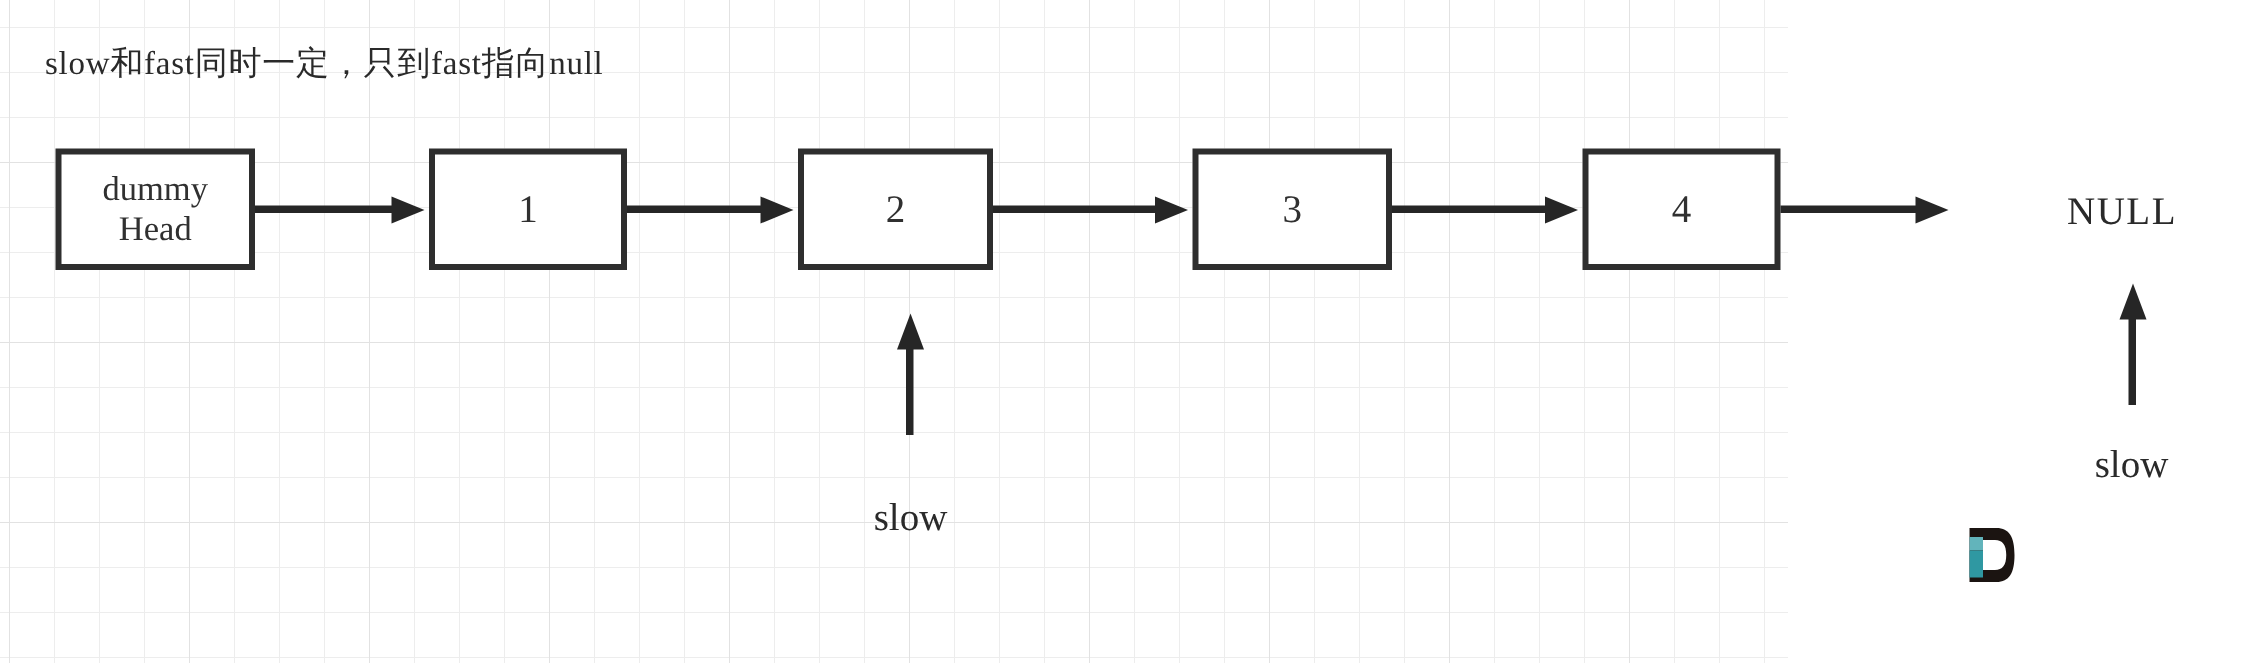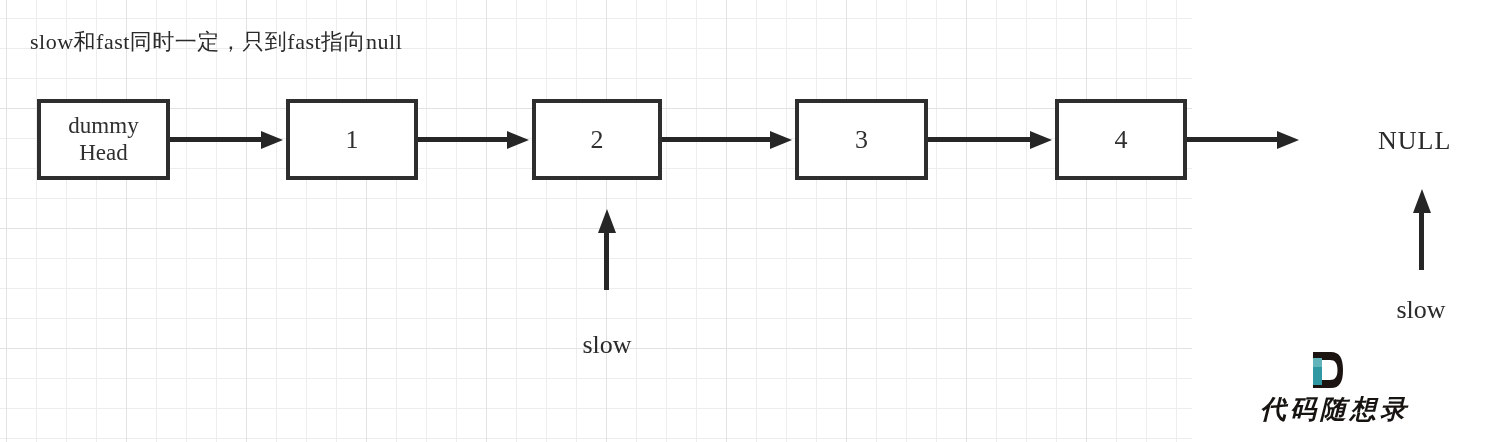--- a/index.html
+++ b/index.html
@@ -131,16 +131,15 @@
   <div class="v-arrow va-fast"></div>
   <div class="ptr-label lbl-fast">slow</div>
 
   <div class="watermark">
     <svg class="logo-d" viewBox="0 0 32 36" xmlns="http://www.w3.org/2000/svg">
       <path fill="var(--logo-black)" fill-rule="evenodd" d="M1,0 H19 C27.5,0 31,6 31,18 C31,30 27.5,36 19,36 H1 Z
            M10,8 H18 C23,8 25.5,11.2 25.5,18 C25.5,24.8 23,28 18,28 H10 Z"></path>
       <rect x="1" y="6" width="9" height="9" fill="var(--logo-teal-light)"></rect>
       <rect x="1" y="15" width="9" height="18" fill="var(--logo-teal-dark)"></rect>
     </svg>
-    <div class="brand-text">代码随想录</div>
   </div>
 
 </div>
 
 </body></html>

